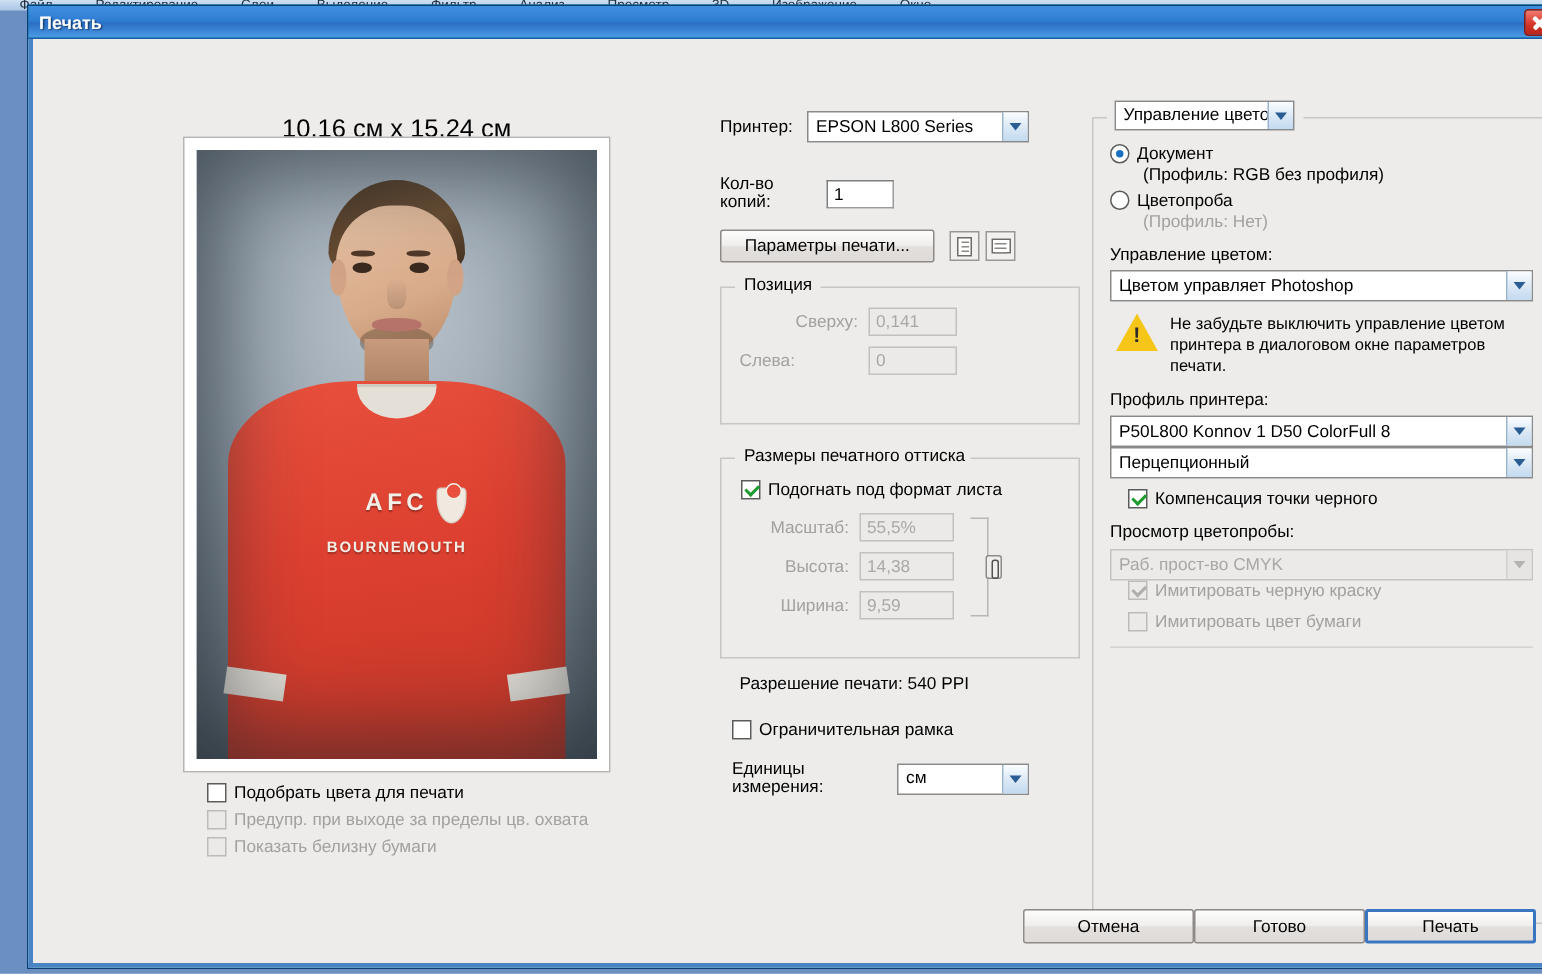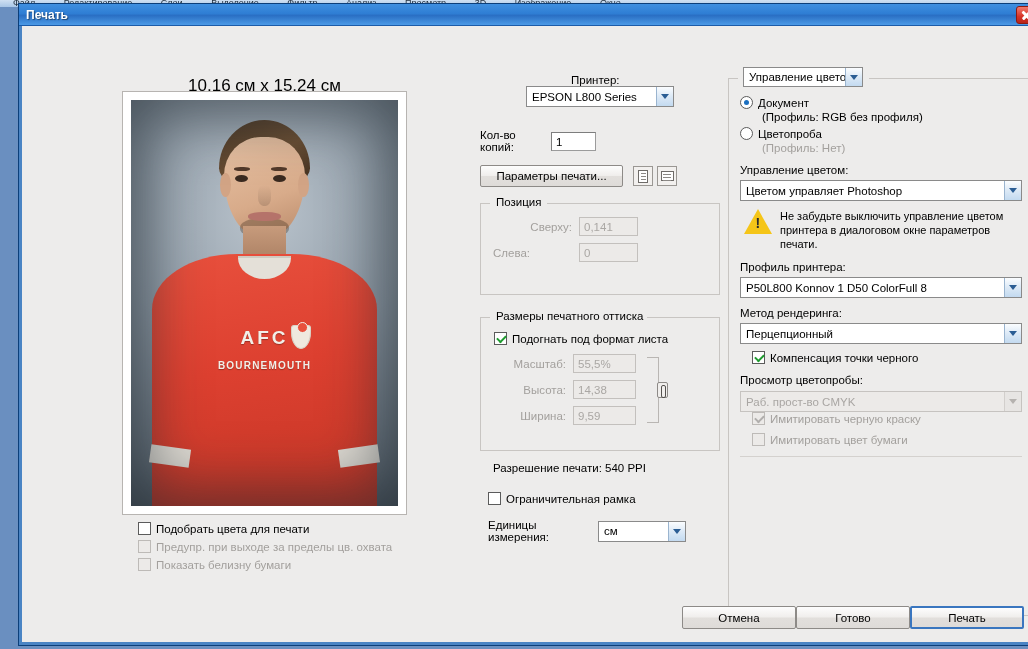--- a/index.html
+++ b/index.html
@@ -205,21 +205,21 @@
     position: absolute; bottom: 10%; width: 15%; height: 4.5%;
     background: #e0dcd4;
   }
   #photo .sleeve-cuff.l { left: 7%; transform: rotate(8deg); }
   #photo .sleeve-cuff.r { right: 7%; transform: rotate(-8deg); }
   #photo .crest-text {
     position: absolute; left: 0; width: 100%; text-align: center;
     color: #f2efe8; font-weight: bold; letter-spacing: 1px;
     text-shadow: 0 1px 1px rgba(0,0,0,.3);
   }
-  #photo .crest-afc { top: 56%; font-size: 19px; letter-spacing: 3px; }
+  #photo .crest-afc { top: 56%; font-size: 16px; letter-spacing: 3px; }
   #photo .crest-town { top: 64%; font-size: 10px; letter-spacing: 1.2px; }
   #photo .crest-badge {
     position: absolute; left: 60%; top: 55.5%; width: 20px; height: 24px;
     background: #efe9df; border: 1.5px solid #d9d2c6;
     border-radius: 3px 3px 50% 50% / 3px 3px 70% 70%;
   }
   #photo .crest-badge::after {
     content: ""; position: absolute; left: 5px; top: -4px;
     width: 9px; height: 9px; border-radius: 50%;
     background: #e8503d; border: 1.5px solid #f2efe8;
@@ -360,21 +360,21 @@
         <span class="lbl dim">Предупр. при выходе за пределы цв. охвата</span>
       </div>
       <div class="cbrow">
         <div class="cbox dim"></div>
         <span class="lbl dim">Показать белизну бумаги</span>
       </div>
     </div>
 
     <div id="centre-col">
 
-      <div class="row" style="margin-bottom:22px;flex-direction:column;">
+      <div class="row" style="margin-bottom:22px;">
         <span class="lbl" style="width:58px;">Принтер:</span>
         <div class="combo" style="width:148px;">
           <span class="cval">EPSON L800 Series</span>
           <span class="arrow"></span>
         </div>
       </div>
 
       <div class="row" style="margin-bottom:12px;">
         <span class="lbl" style="width:71px;">Кол-во копий:</span>
         <div class="tfield" style="width:45px;">1</div>
@@ -478,21 +478,20 @@
         <div id="warn-icon"></div>
         <div id="warn-text">Не забудьте выключить управление цветом принтера в диалоговом окне параметров печати.</div>
       </div>
 
       <div class="lbl" style="margin-bottom:4px;">Профиль принтера:</div>
       <div class="combo" style="width:282px;">
         <span class="cval">P50L800 Konnov 1 D50 ColorFull 8</span>
         <span class="arrow"></span>
       </div>
 
-      <div class="lbl" style="margin:9px 0 4px 0;">Метод рендеринга:</div>
       <div class="combo" style="width:282px;">
         <span class="cval">Перцепционный</span>
         <span class="arrow"></span>
       </div>
 
       <div class="cbrow" style="margin:7px 0 10px 12px;">
         <div class="cbox checked"></div>
         <span class="lbl">Компенсация точки черного</span>
       </div>
 

